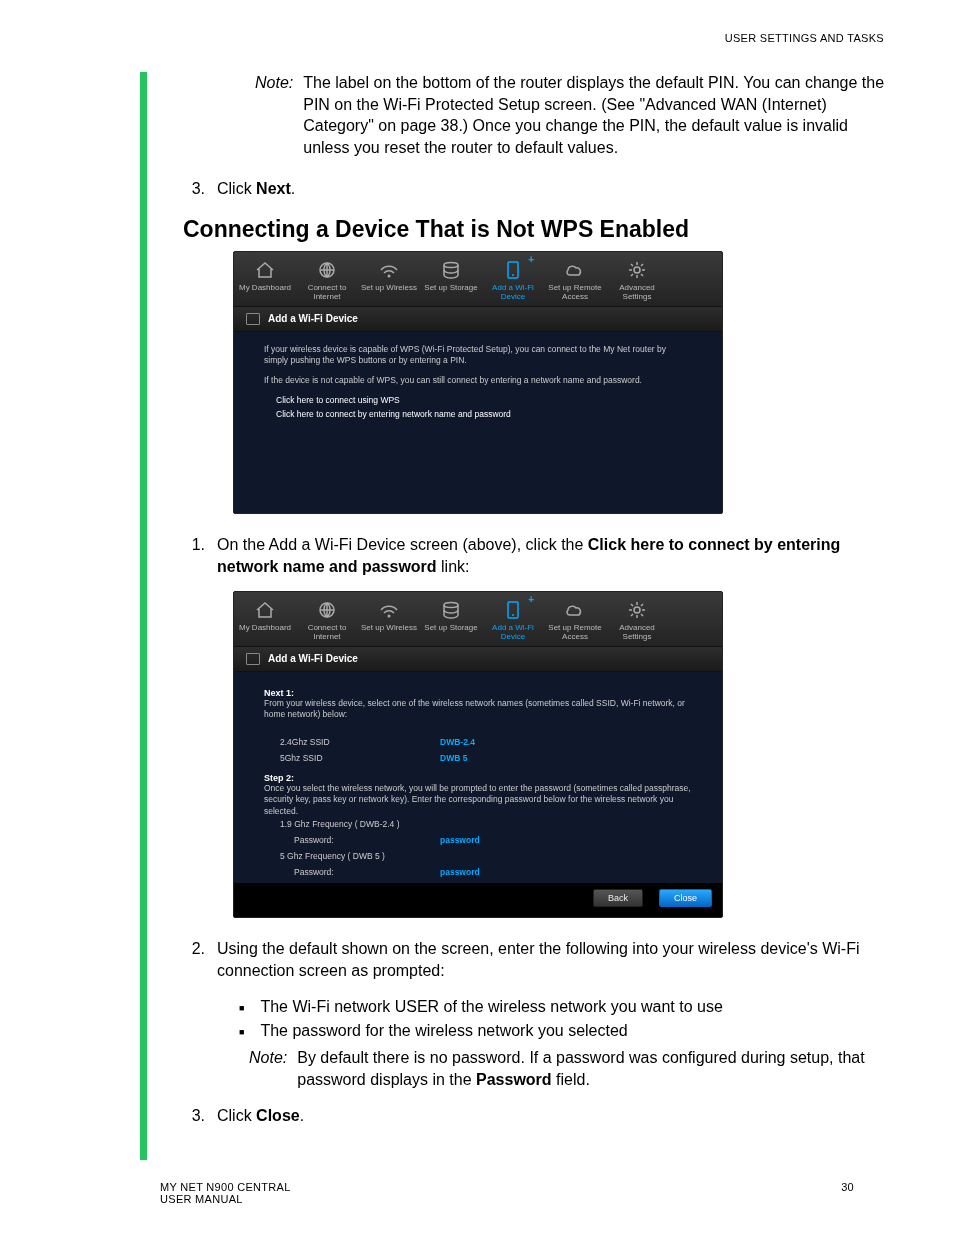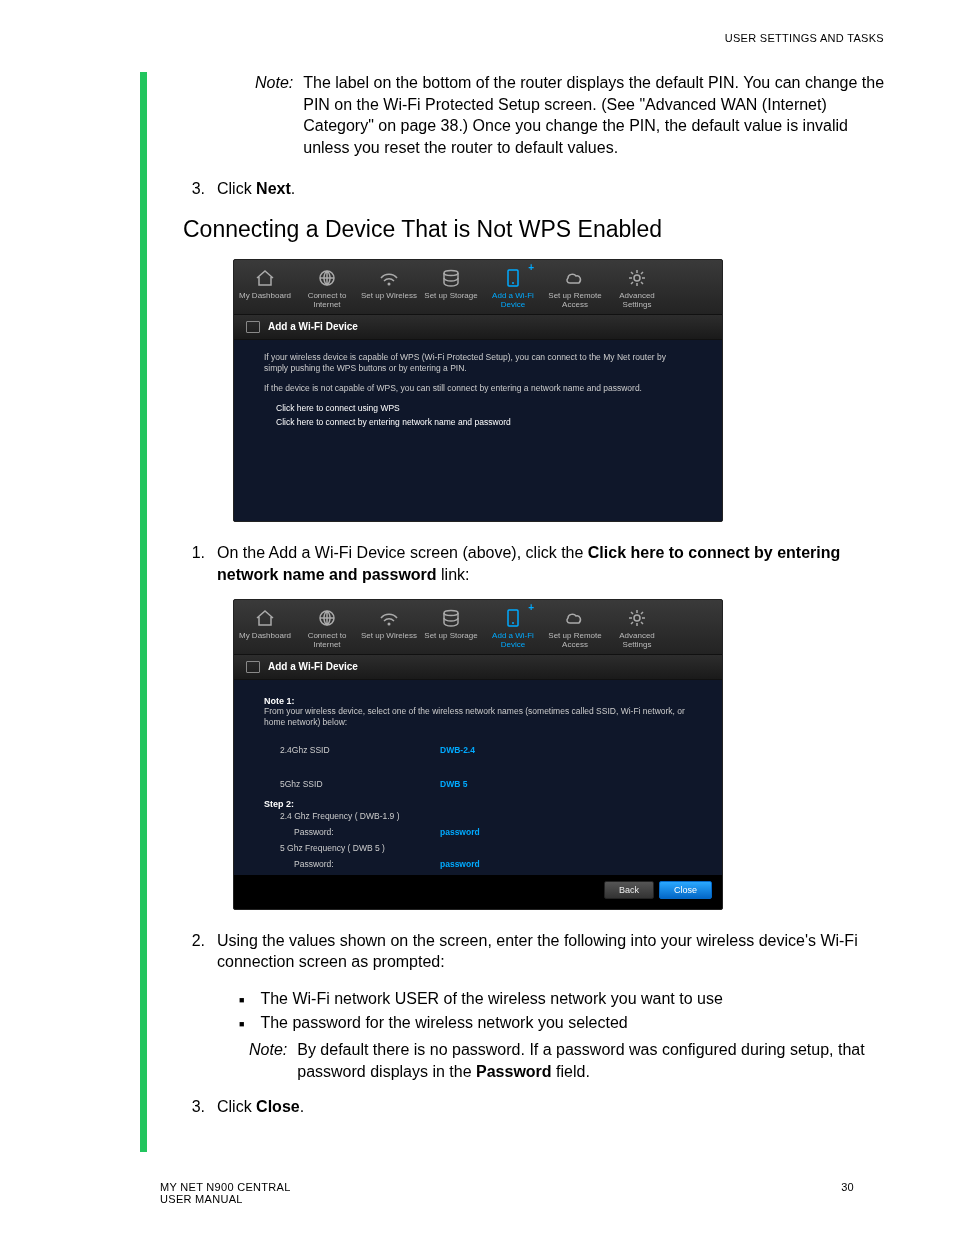--- a/index.html
+++ b/index.html
@@ -42,22 +42,22 @@
   .step-row {
     display: flex;
     gap: 12px;
     line-height: 1.35;
     margin-bottom: 14px;
   }
   .step-row .num { width: 22px; text-align: right; }
   .step-row .txt { flex: 1; }
   .heading {
     font-size: 23px;
-    font-weight: 400;
-    margin: 16px 0 16px 0;
+    font-weight: 700;
+    margin: 16px 0 8px 0;
   }
   .sub-note {
     display:flex;
     gap:10px;
     margin-left: 66px;
     line-height:1.35;
     margin-bottom: 14px;
     margin-top: 4px;
   }
   .sub-note .note-label { font-style: italic; white-space:nowrap; }
@@ -130,21 +130,21 @@
     color:#ccc;
   }
   .router-ui .body p { margin-bottom: 8px; line-height:1.35; font-size: 8.5px;}
   .router-ui .link {
     color:#fff; font-size:8.5px; display:block; margin-left:12px; line-height:1.6;
   }
   .router-ui .step-h { color:#fff; font-weight:bold; font-size:9px; margin-top:4px;}
   .router-ui .kv { display:flex; margin-left:16px; margin-top:8px; font-size:8.5px;}
   .router-ui .kv .k { width:160px; color:#ccc;}
   .router-ui .kv .v { color:#00aaff; font-weight:bold;}
-  .router-ui .btnrow { display:flex; justify-content:flex-end; gap:5px; padding:6px 10px 10px 0;}
+  .router-ui .btnrow { display:flex; justify-content:flex-end; gap:16px; padding:6px 10px 10px 0;}
   .router-ui .btn {
     padding: 3px 14px;
     border-radius:2px;
     font-size:9px;
     background: linear-gradient(#555,#333);
     color:#eee;
     border:1px solid #222;
   }
   .router-ui .btn.primary {
     background: linear-gradient(#2aa8ff,#0468c7);
@@ -325,52 +325,53 @@
               </svg>
             </div>
             <div>Advanced Settings</div>
           </div>
         </div>
       <div class="section-bar">
         <span class="sic"></span>
         <span>Add a Wi-Fi Device</span>
       </div>
       <div class="body" style="padding-bottom:6px">
-        <div class="step-h">Note 1:</div>
+        <div class="step-h">Next 1:</div>
         <p style="margin-bottom:16px">From your wireless device, select one of the wireless network names (sometimes called SSID, Wi-Fi network, or home network) below:</p>
         <div class="kv">
           <span class="k">2.4Ghz SSID</span>
           <span class="v">DWB-2.4</span>
         </div>
-        <div class="kv" style="margin-top:24px">
+        <div class="kv" style="margin-top:6px">
           <span class="k">5Ghz SSID</span>
           <span class="v">DWB 5</span>
         </div>
 
         <div class="step-h" style="margin-top:10px">Step 2:</div>
-        <div style="margin-left:16px;font-size:8.5px;color:#ccc;margin-top:2px">2.4 Ghz Frequency ( DWB-1.9 )</div>
+        <p style="margin-bottom:2px">Once you select the wireless network, you will be prompted to enter the password (sometimes called passphrase, security key, pass key or network key). Enter the corresponding password below for the wireless network you selected.</p>
+        <div style="margin-left:16px;font-size:8.5px;color:#ccc;margin-top:2px">1.9 Ghz Frequency ( DWB-2.4 )</div>
         <div class="kv" style="margin-top:6px">
           <span class="k" style="padding-left:14px">Password:</span>
           <span class="v">password</span>
         </div>
         <div style="margin-left:16px;font-size:8.5px;color:#ccc;margin-top:6px">5 Ghz Frequency ( DWB 5 )</div>
         <div class="kv" style="margin-top:6px">
           <span class="k" style="padding-left:14px">Password:</span>
           <span class="v">password</span>
         </div>
       </div>
       <div class="btnrow">
         <div class="btn">Back</div>
         <div class="btn primary">Close</div>
       </div>
     </div>
 
     <div class="step-row">
       <div class="num">2.</div>
-      <div class="txt">Using the values shown on the screen, enter the following into your wireless device's Wi-Fi connection screen as prompted:</div>
+      <div class="txt">Using the default shown on the screen, enter the following into your wireless device's Wi-Fi connection screen as prompted:</div>
     </div>
 
     <div class="bullet-list">
       <div class="bullet-row">
         <span class="bm">■</span>
         <span>The Wi-Fi network USER of the wireless network you want to use</span>
       </div>
       <div class="bullet-row">
         <span class="bm">■</span>
         <span>The password for the wireless network you selected</span>

